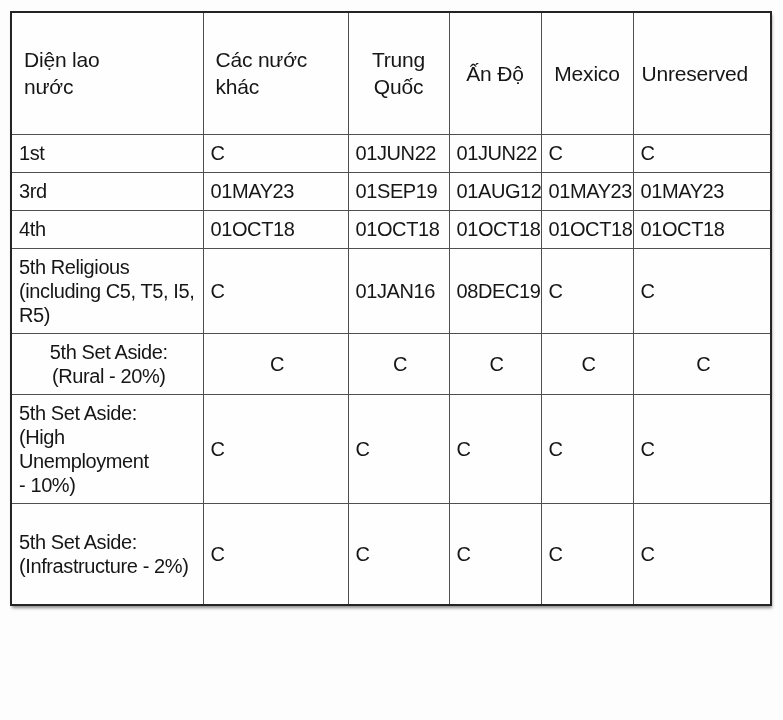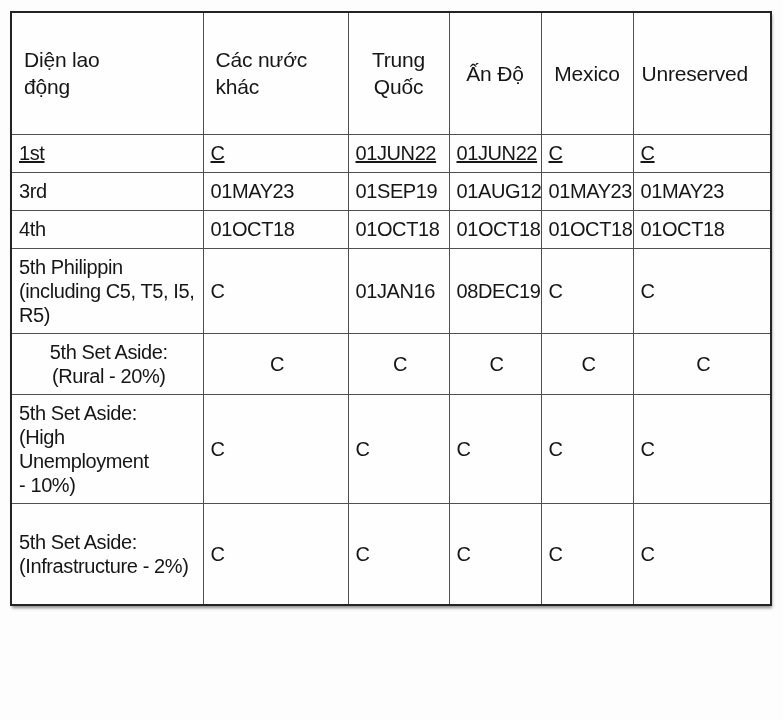--- a/index.html
+++ b/index.html
@@ -43,21 +43,21 @@
   }
   th.th-center { text-align: center; padding-left: 0; }
   th.th-tight { padding-left: 8px; }
   td {
     font-size: 20px;
     line-height: 24px;
     padding: 6px 4px 6px 7px;
     letter-spacing: -0.4px;
   }
   
-  tbody tr:nth-child(1) { height: 38px; text-decoration: underline; }
+  tbody tr:nth-child(1) { height: 38px; }
   tbody tr:nth-child(2) { height: 38px; }
   tbody tr:nth-child(3) { height: 38px; }
   tbody tr:nth-child(4) { height: 38px; }
   tbody tr:nth-child(5) { height: 38px; text-align: center; }
   tbody tr:nth-child(6) { height: 60px; }
   tbody tr:nth-child(7) { height: 102px; }
   tbody tr:nth-child(8) { height: 67px; }
   tbody tr:nth-child(9) { height: 95px; }
   tbody tr:nth-child(10){ height: 64px; }
 </style>
@@ -69,21 +69,21 @@
     <col class="c1">
       <col class="c2">
       <col class="c3">
       <col class="c4">
       <col class="c5">
       <col class="c6">
   </colgroup>
   <thead>
     <tr>
       <th>Diện lao
-động</th>
+nước</th>
       <th>Các nước
 khác</th>
       <th class="th-center">Trung
 Quốc</th>
       <th class="th-center">Ấn Độ</th>
       <th class="th-center">Mexico</th>
       <th class="th-tight">Unreserved</th>
     </tr>
   </thead>
   <tbody>
@@ -105,21 +105,21 @@
     </tr>
     <tr>
       <td>4th</td>
       <td>01OCT18</td>
       <td>01OCT18</td>
       <td>01OCT18</td>
       <td>01OCT18</td>
       <td>01OCT18</td>
     </tr>
     <tr>
-      <td>5th Philippin
+      <td>5th Religious
 (including C5, T5, I5,
 R5)</td>
       <td>C</td>
       <td>01JAN16</td>
       <td>08DEC19</td>
       <td>C</td>
       <td>C</td>
     </tr>
     <tr>
       <td>5th Set Aside:

